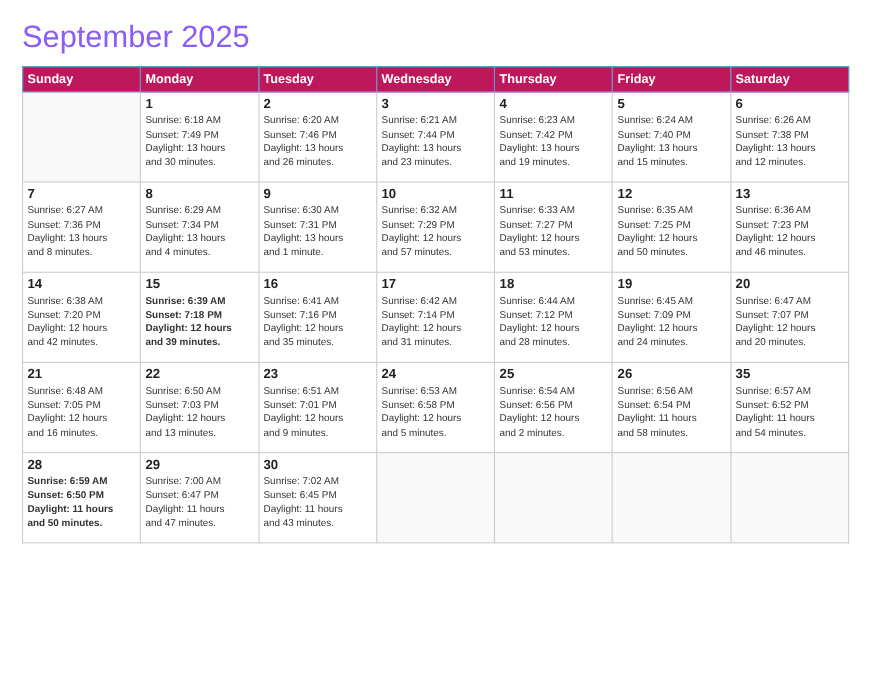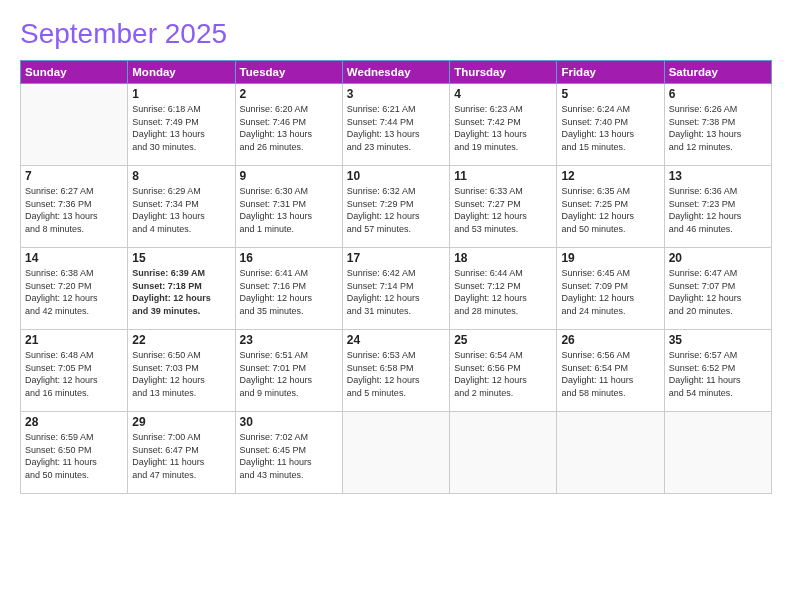--- a/index.html
+++ b/index.html
@@ -48,21 +48,21 @@
     .location {
       font-size: 14px;
       color: #444;
     }
     .calendar {
       width: 100%;
       border-collapse: collapse;
       table-layout: fixed;
     }
     .calendar th {
-      background: #a21caf;
+      background: #be185d;
       color: #fff;
       font-size: 11.5px;
       font-weight: bold;
       padding: 5px 4px;
       text-align: left;
       border: 1px solid #5a9fd4;
     }
     .calendar td {
       border: 1px solid #ccc;
       vertical-align: top;
@@ -307,21 +307,21 @@
             <span class="day-num">35</span>
             <div class="day-detail" style="white-space: pre-line;">Sunrise: 6:57 AM
 Sunset: 6:52 PM
 Daylight: 11 hours
 and 54 minutes.</div>
           </td>
         </tr>
         <tr class="week-row">
           <td>
             <span class="day-num">28</span>
-            <div class="day-detail" style="white-space: pre-line;">Sunrise: 6:59 AM
+            <div class="day-detail" style="white-space: pre-line; font-weight: bold;">Sunrise: 6:59 AM
 Sunset: 6:50 PM
 Daylight: 11 hours
 and 50 minutes.</div>
           </td>
           <td>
             <span class="day-num">29</span>
             <div class="day-detail" style="white-space: pre-line;">Sunrise: 7:00 AM
 Sunset: 6:47 PM
 Daylight: 11 hours
 and 47 minutes.</div>

